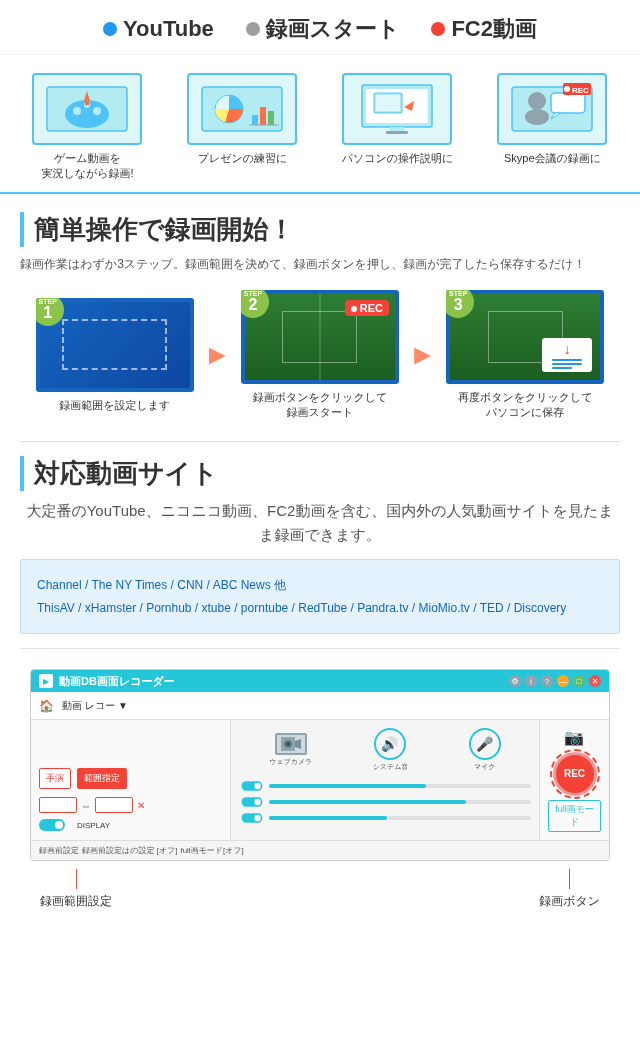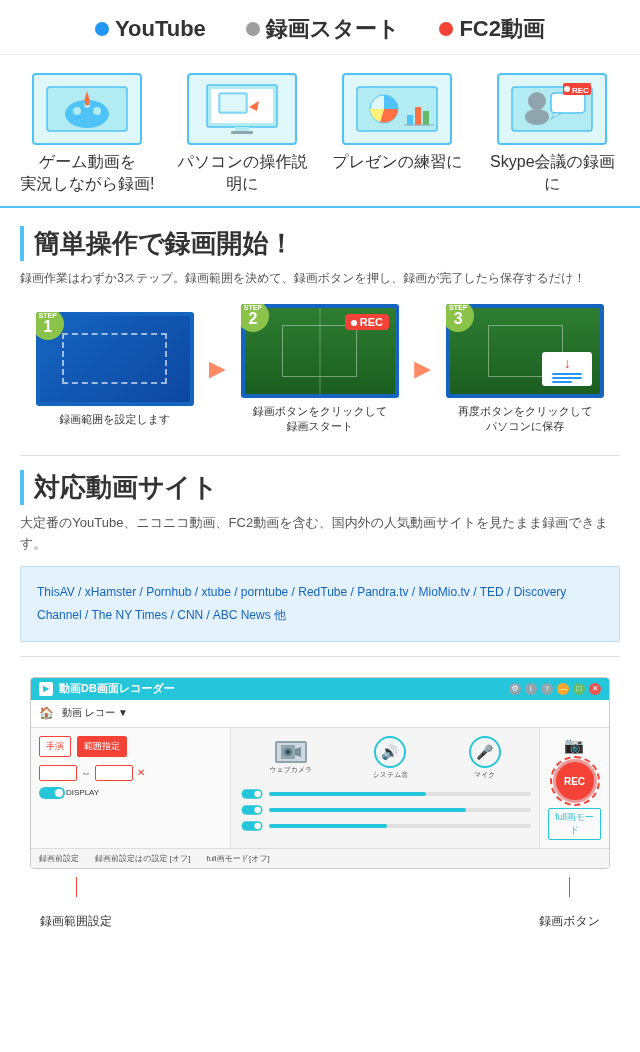--- a/index.html
+++ b/index.html
@@ -10,21 +10,21 @@
       overflow-x: hidden;
       font-size: 14px;
       color: #333;
     }
 
     
     .header-dots {
       display: flex;
       align-items: center;
       justify-content: center;
-      gap: 40px;
+      gap: 32px;
       padding: 14px 20px 10px;
       border-bottom: 1px solid #eee;
     }
     .dot-item {
       display: flex;
       align-items: center;
       gap: 6px;
       font-size: 22px;
       font-weight: bold;
       color: #333;
@@ -61,21 +61,21 @@
       border-radius: 4px;
       background: #E0F7FA;
       display: flex;
       align-items: center;
       justify-content: center;
       overflow: hidden;
       position: relative;
       margin-bottom: 6px;
     }
     .usecase-caption {
-      font-size: 16px;
+      font-size: 11px;
       color: #333;
       line-height: 1.4;
     }
 
     
     .section {
       padding: 18px 20px 12px;
     }
     .section-title {
       font-size: 26px;
@@ -169,24 +169,25 @@
     }
     .sites-title {
       font-size: 26px;
       font-weight: bold;
       color: #333;
       border-left: 4px solid #4FC3F7;
       padding-left: 10px;
       margin-bottom: 8px;
     }
     .sites-desc {
-      font-size: 13px;
+      font-size: 15px;
       color: #555;
       margin-bottom: 12px;
       line-height: 1.6;
+      text-align: center;
     }
     .sites-box {
       background: #E3F2FD;
       border: 1px solid #BBDEFB;
       border-radius: 2px;
       padding: 14px 16px;
       font-size: 12px;
       color: #1565C0;
       line-height: 1.9;
     }
@@ -286,20 +287,21 @@
     .app-left {
       width: 200px;
       border-right: 1px solid #ddd;
       background: #fafafa;
       padding: 8px;
     }
     .capture-btn-row {
       display: flex;
       gap: 6px;
       margin-bottom: 8px;
+      margin-top: 40px;
     }
     .capture-btn {
       border: 1px solid #F44336;
       color: #F44336;
       font-size: 9px;
       padding: 3px 6px;
       border-radius: 2px;
       background: #fff;
     }
     .capture-btn.active {
@@ -319,21 +321,21 @@
       border: 1px solid #F44336;
       border-radius: 2px;
       font-size: 9px;
       text-align: center;
       background: #fff;
       color: #333;
     }
     .toggle-row {
       display: flex;
       align-items: center;
-      gap: 1px;
+      gap: 12px;
       margin-top: 6px;
     }
     .toggle {
       width: 26px;
       height: 12px;
       border-radius: 6px;
       background: #26C6DA;
       position: relative;
     }
     .toggle::after {
@@ -460,38 +462,37 @@
       text-align: center;
     }
 
     .app-footer {
       background: #F5F5F5;
       border-top: 1px solid #ddd;
       height: 20px;
       display: flex;
       align-items: center;
       padding: 0 8px;
-      gap: 16px;
+      gap: 3px;
       font-size: 8px;
       color: #555;
     }
 
     
     .app-annotations {
       display: flex;
       justify-content: space-between;
       padding: 8px 20px 20px;
     }
     .annotation {
       display: flex;
       flex-direction: column;
       align-items: center;
       font-size: 12px;
       color: #333;
-      gap: 12px;
     }
     .annotation-line {
       width: 1px;
       height: 20px;
       background: #F44336;
       margin-bottom: 4px;
     }
 
     
     .divider { border: none; border-top: 1px solid #e0e0e0; margin: 0 20px; }
@@ -606,53 +607,53 @@
         <rect x="43" y="20" width="4" height="6" fill="#FF7043"></rect>
       </svg>
     </div>
     <div class="usecase-caption">ゲーム動画を<br>実況しながら録画!</div>
   </div>
 
   <div class="usecase-item">
     <div class="usecase-img">
       <svg width="90" height="60" viewBox="0 0 90 60">
         <rect width="90" height="60" fill="#E0F7FA"></rect>
-        <rect x="10" y="6" width="70" height="42" rx="2" fill="#B2EBF2" stroke="#4FC3F7" stroke-width="1.5"></rect>
-        <rect x="14" y="10" width="62" height="34" rx="1" fill="#fff"></rect>
-
-        <rect x="22" y="14" width="28" height="20" rx="1" fill="#B2EBF2" stroke="#4FC3F7" stroke-width="1"></rect>
-        <rect x="24" y="16" width="24" height="16" rx="1" fill="#E0F7FA"></rect>
-
-        <polygon points="52,28 62,22 60,32" fill="#FF7043"></polygon>
-
-        <rect x="38" y="48" width="14" height="4" fill="#B2EBF2"></rect>
-        <rect x="34" y="52" width="22" height="3" rx="1" fill="#90A4AE"></rect>
-      </svg>
-    </div>
-    <div class="usecase-caption">パソコンの操作説明に</div>
-  </div>
-
-  <div class="usecase-item">
-    <div class="usecase-img">
-      <svg width="90" height="60" viewBox="0 0 90 60">
-        <rect width="90" height="60" fill="#E0F7FA"></rect>
         <rect x="5" y="8" width="80" height="44" rx="3" fill="#B2EBF2" stroke="#4FC3F7" stroke-width="1.5"></rect>
 
         <circle cx="32" cy="30" r="14" fill="#E0F7FA" stroke="#4FC3F7" stroke-width="1"></circle>
         <path d="M32,30 L32,16 A14,14 0 0,1 46,30 Z" fill="#4FC3F7"></path>
         <path d="M32,30 L46,30 A14,14 0 0,1 28,43 Z" fill="#FF7043"></path>
         <path d="M32,30 L28,43 A14,14 0 0,1 18,30 Z" fill="#FFF176"></path>
 
         <rect x="55" y="36" width="6" height="10" fill="#4FC3F7"></rect>
         <rect x="63" y="28" width="6" height="18" fill="#FF7043"></rect>
         <rect x="71" y="32" width="6" height="14" fill="#66BB6A"></rect>
         <line x1="52" y1="46" x2="82" y2="46" stroke="#90A4AE" stroke-width="1"></line>
       </svg>
     </div>
     <div class="usecase-caption">プレゼンの練習に</div>
+  </div>
+
+  <div class="usecase-item">
+    <div class="usecase-img">
+      <svg width="90" height="60" viewBox="0 0 90 60">
+        <rect width="90" height="60" fill="#E0F7FA"></rect>
+        <rect x="10" y="6" width="70" height="42" rx="2" fill="#B2EBF2" stroke="#4FC3F7" stroke-width="1.5"></rect>
+        <rect x="14" y="10" width="62" height="34" rx="1" fill="#fff"></rect>
+
+        <rect x="22" y="14" width="28" height="20" rx="1" fill="#B2EBF2" stroke="#4FC3F7" stroke-width="1"></rect>
+        <rect x="24" y="16" width="24" height="16" rx="1" fill="#E0F7FA"></rect>
+
+        <polygon points="52,28 62,22 60,32" fill="#FF7043"></polygon>
+
+        <rect x="38" y="48" width="14" height="4" fill="#B2EBF2"></rect>
+        <rect x="34" y="52" width="22" height="3" rx="1" fill="#90A4AE"></rect>
+      </svg>
+    </div>
+    <div class="usecase-caption">パソコンの操作説明に</div>
   </div>
 
   <div class="usecase-item">
     <div class="usecase-img">
       <svg width="90" height="60" viewBox="0 0 90 60">
         <rect width="90" height="60" fill="#E0F7FA"></rect>
         <rect x="5" y="8" width="80" height="44" rx="3" fill="#B2EBF2" stroke="#4FC3F7" stroke-width="1.5"></rect>
 
         <circle cx="30" cy="22" r="9" fill="#90A4AE"></circle>
         <ellipse cx="30" cy="38" rx="12" ry="8" fill="#90A4AE"></ellipse>
@@ -744,22 +745,22 @@
     </div>
   </div>
 </div>
 
 <hr class="divider">
 
 <div class="sites-section">
   <h2 class="sites-title">対応動画サイト</h2>
   <p class="sites-desc">大定番のYouTube、ニコニコ動画、FC2動画を含む、国内外の人気動画サイトを見たまま録画できます。</p>
   <div class="sites-box">
+    <div>Channel / The NY Times / CNN / ABC News 他</div>
     <div>ThisAV / xHamster / Pornhub / xtube / porntube / RedTube / Pandra.tv / MioMio.tv / TED / Discovery</div>
-    <div>Channel / The NY Times / CNN / ABC News 他</div>
   </div>
 </div>
 
 <hr class="divider">
 
 <div class="beginner-section">
 
   <div class="app-mock">
 
     <div class="app-titlebar">

